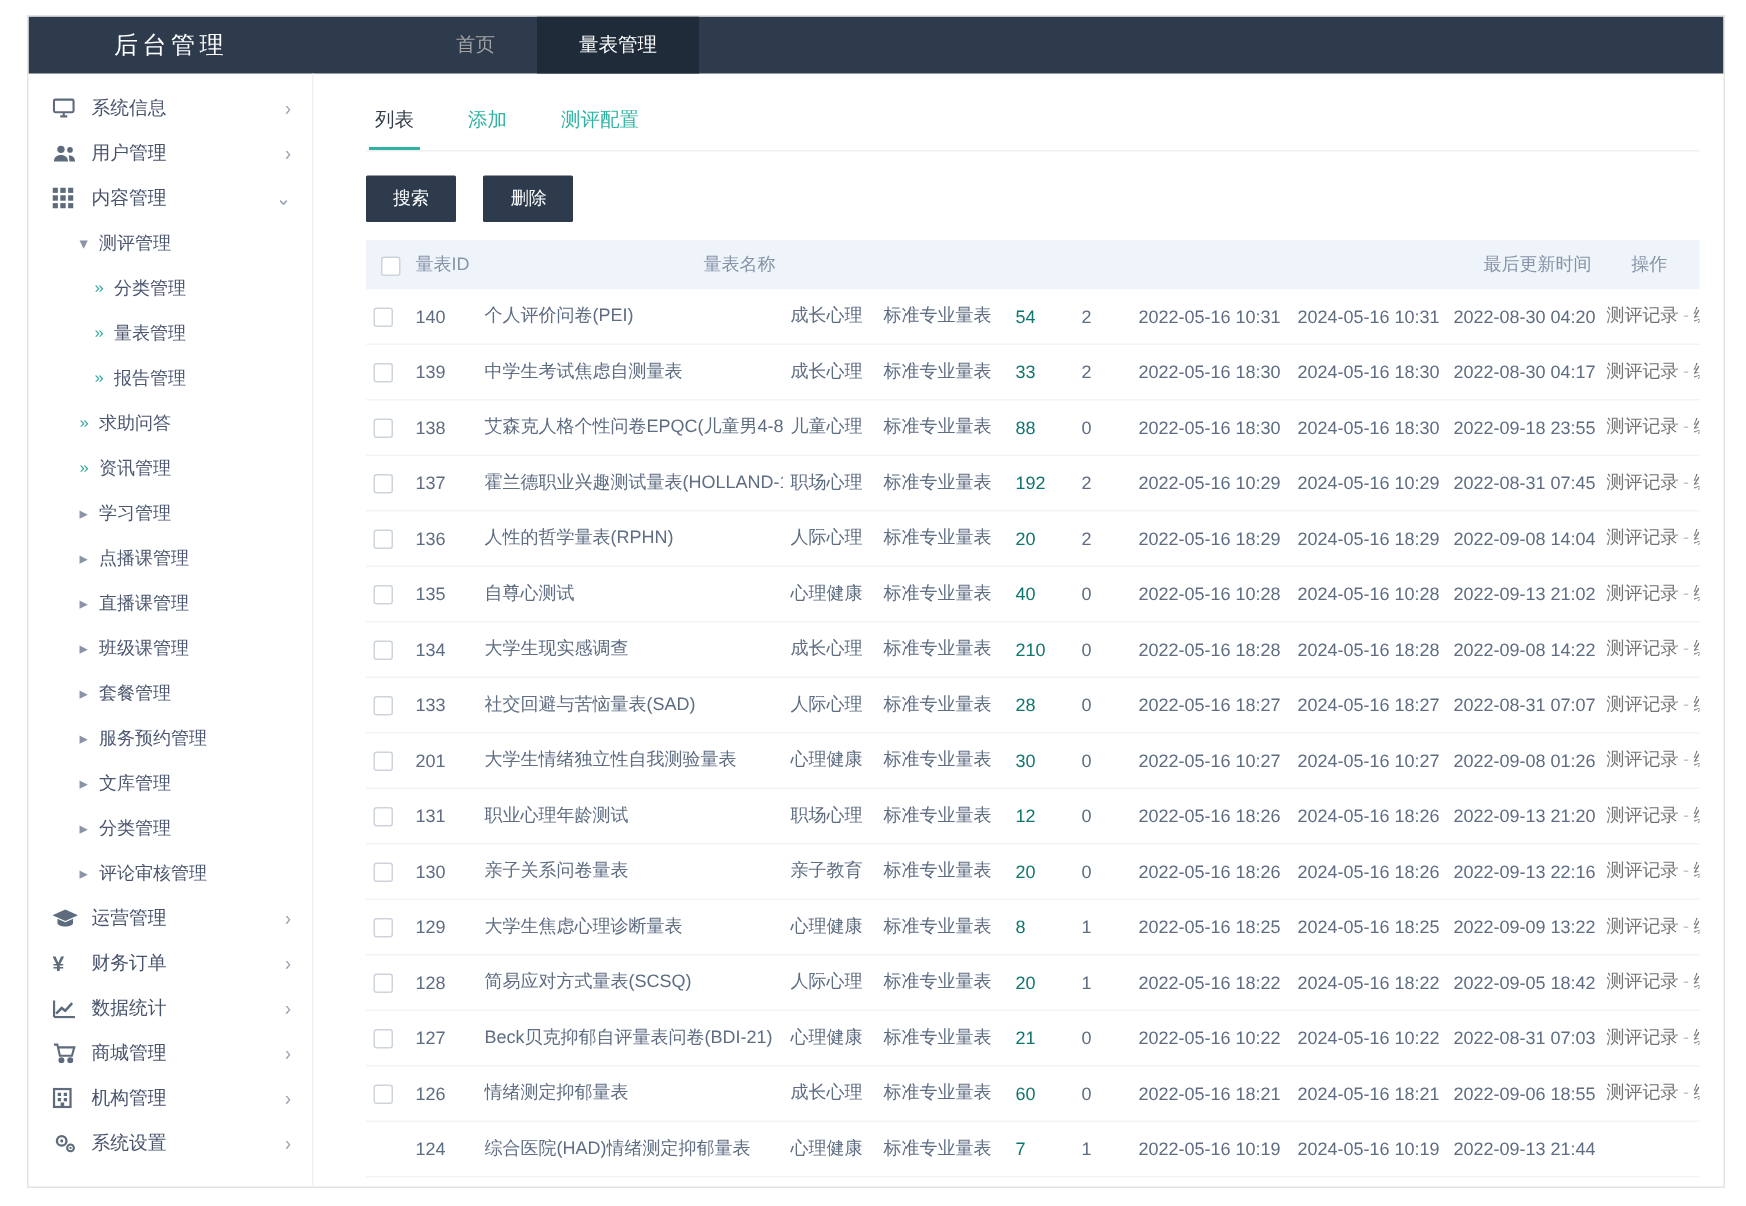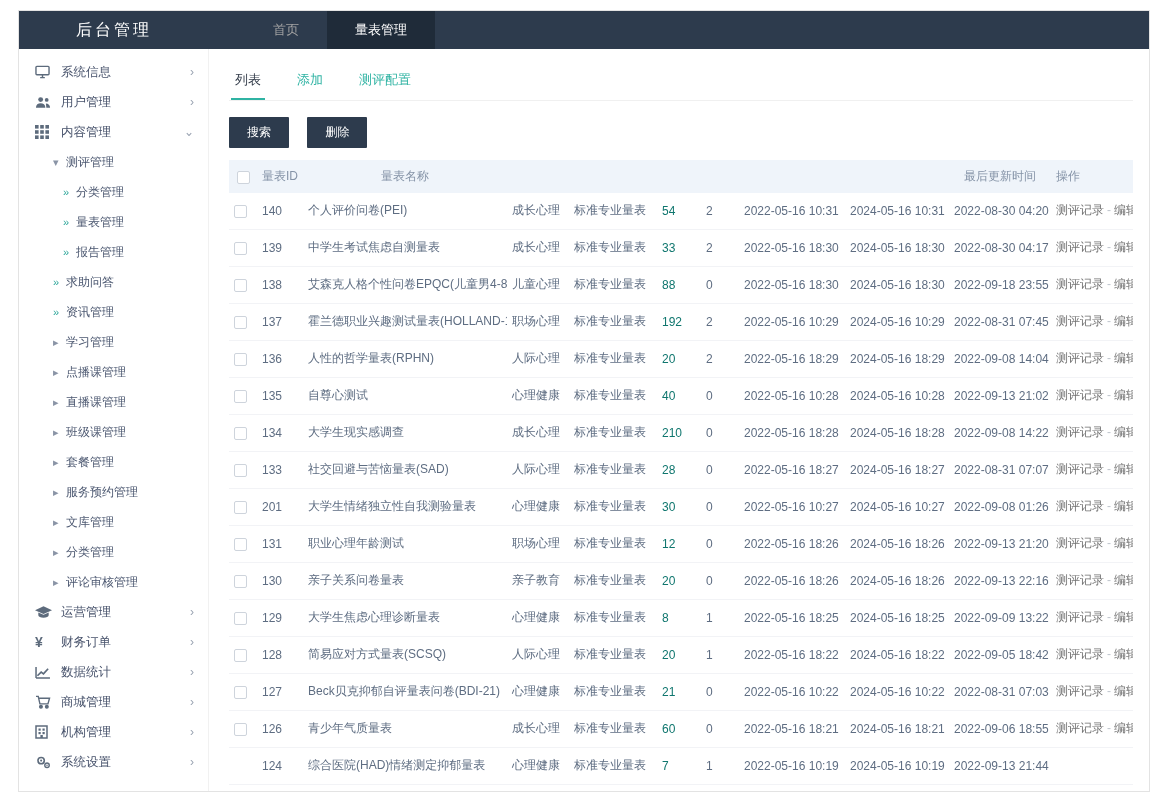--- a/index.html
+++ b/index.html
@@ -1,27 +1,27 @@
 <!DOCTYPE html>
 <html><head>
 <meta charset="utf-8">
 <style>
   * { margin:0; padding:0; box-sizing:border-box; }
   html,body { width:1164px; height:804px; background:#fff; font-family:"Liberation Sans", sans-serif; overflow:hidden; }
   .frame { position:absolute; left:18px; top:10px; width:1132px; height:782px; border:1px solid #e3e3e3; background:#fff; overflow:hidden; }
 
   
-  .navbar { height:38px; background:#2d3b4d; display:flex; align-items:stretch; }
+  .navbar { height:38px; background:#2d3b4d; display:flex; align-items:stretch;gap:31px; }
   .brand { width:190px; display:flex; align-items:center; justify-content:center; color:#ffffff; font-size:16px; letter-spacing:3px; }
   .nav-menu { display:flex; margin-left:36px; }
   .nav-item { padding:0 28px; display:flex; align-items:center; color:#a3a3a3; font-size:13px; cursor:pointer; }
   .nav-item.active { background:#1f2b39; color:#fff; }
 
   
-  .body-row { display:flex; height:743px; }
+  .body-row { display:flex; height:743px;gap:15px; }
   .sidebar { width:190px; border-right:1px solid #f1f1f1; padding-top:8px; overflow:hidden; flex:none; }
   .side-item { display:flex; align-items:center; height:30px; padding:0 14px 0 16px; color:#47526b; font-size:12.5px; cursor:pointer; }
   .side-item .s-icon { width:17px; height:15px; margin-right:9px; display:flex; align-items:center; color:#5d6b7c; flex:none; }
   .side-item .chev { margin-left:auto; color:#9aa3b2; font-size:12px; transform:scaleY(1.1); }
   .side-sub { display:flex; align-items:center; height:30px; padding-left:34px; color:#4b5770; font-size:12px; cursor:pointer; }
   .side-sub.lvl2 { padding-left:44px; }
   .side-sub .marker { width:13px; color:#8a94a6; font-size:11px; flex:none; }
   .side-sub .marker.gmark { color:#2fa79b; }
 
   .main { flex:1; position:relative; padding:20px 16px 0 20px; overflow:hidden; }
@@ -31,25 +31,25 @@
   .tab { font-size:13px; color:#2fb3a3; cursor:pointer; position:relative; }
   .tab.active { color:#333c4a; }
   .tab.active::after { content:""; position:absolute; left:-4px; right:-4px; bottom:-11px; height:2px; background:#2fb3a3; }
 
   
   .toolbar { margin:16px 0 12px; }
   .btn { display:inline-block; background:#2d3b4d; color:#fff; font-size:12px; padding:7px 18px; border:none; border-radius:1px; margin-right:14px; cursor:pointer; font-family:inherit; }
 
   
   table { width:100%; border-collapse:collapse; table-layout:fixed; font-size:12px; }
-  thead th { background:#eff4fa; color:#8593a7; font-weight:normal; text-align:center; padding:8px 5px; overflow:hidden; white-space:nowrap; }
+  thead th { background:#eff4fa; color:#8593a7; font-weight:normal; text-align:right; padding:8px 5px; overflow:hidden; white-space:nowrap; }
   tbody td { padding:9px 5px 10px; border-bottom:1px solid #f2f3f6; color:#5e6d82; overflow:hidden; white-space:nowrap; }
   .cb { display:inline-block; width:13px; height:13px; border:1px solid #ced4dc; border-radius:2px; background:#fff; vertical-align:middle; cursor:pointer; }
   .c-q { color:#0f766e; }
-  .c-ops { text-align:left; }
+  .c-ops { text-align:center; }
   .op-link { color:#737373; cursor:pointer; }
   .op-sep { color:#bfc5cd; padding:0 3px; }
   col.w-cb{width:28px} col.w-id{width:46px} col.w-name{width:204px} col.w-cat{width:62px}
   col.w-type{width:88px} col.w-q{width:44px} col.w-f{width:38px} col.w-t1{width:106px}
   col.w-t2{width:104px} col.w-t3{width:102px} col.w-ops{width:auto}
 
   
   .watermark { position:absolute; left:132px; top:116px; display:flex; align-items:flex-end; background:#ffffff; padding:6px 12px 0 10px; z-index:6; pointer-events:none; }
   .wm-logo { display:flex; align-items:center; border-bottom:3px solid #101010; padding:0 6px 3px 2px; margin-right:14px; }
   .wm-name { font-family:"Liberation Serif", serif; font-weight:bold; font-size:25px; color:#0c0c0c; letter-spacing:1px; margin-left:5px; }
@@ -464,21 +464,21 @@
     <td class="c-q">21</td>
     <td>0</td>
     <td>2022-05-16 10:22</td>
     <td>2024-05-16 10:22</td>
     <td>2022-08-31 07:03</td>
     <td class="c-ops"><span class="op-link">测评记录</span><span class="op-sep">-</span><span class="op-link">编辑</span></td>
   </tr>
             <tr>
     <td><span class="cb"></span></td>
     <td>126</td>
-    <td>青少年气质量表</td>
+    <td>情绪测定抑郁量表</td>
     <td>成长心理</td>
     <td>标准专业量表</td>
     <td class="c-q">60</td>
     <td>0</td>
     <td>2022-05-16 18:21</td>
     <td>2024-05-16 18:21</td>
     <td>2022-09-06 18:55</td>
     <td class="c-ops"><span class="op-link">测评记录</span><span class="op-sep">-</span><span class="op-link">编辑</span></td>
   </tr>
             <tr>

